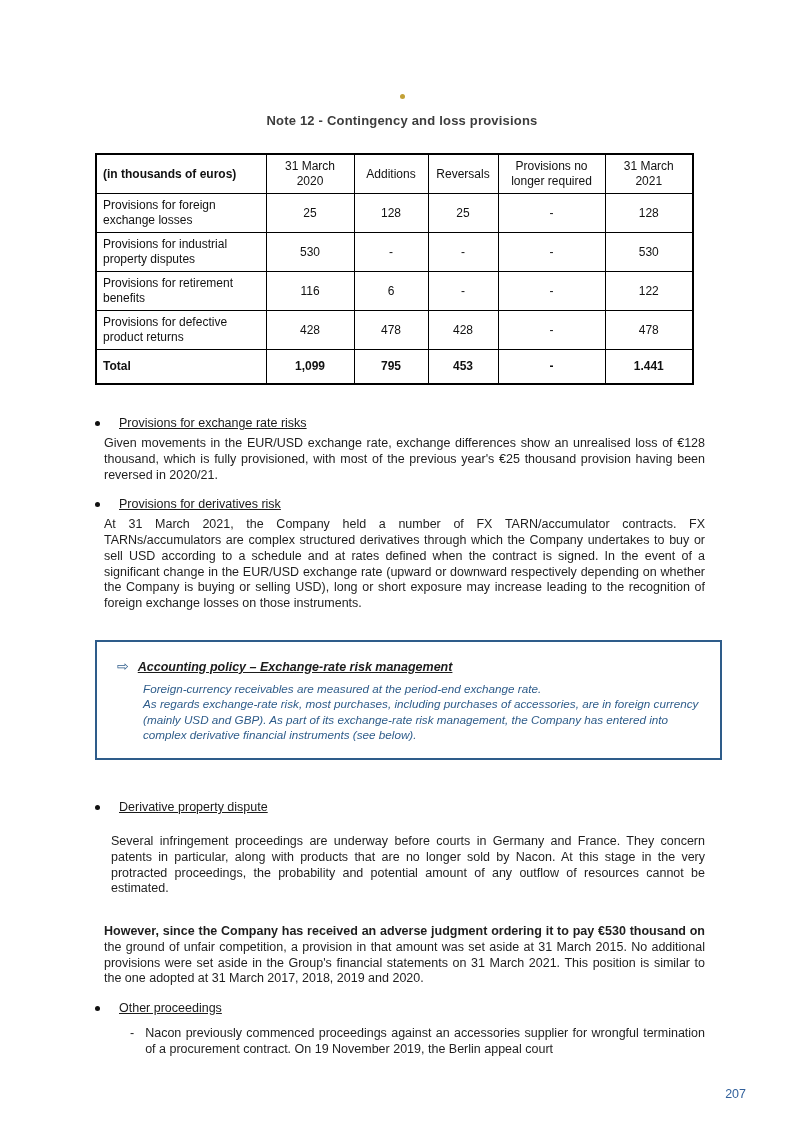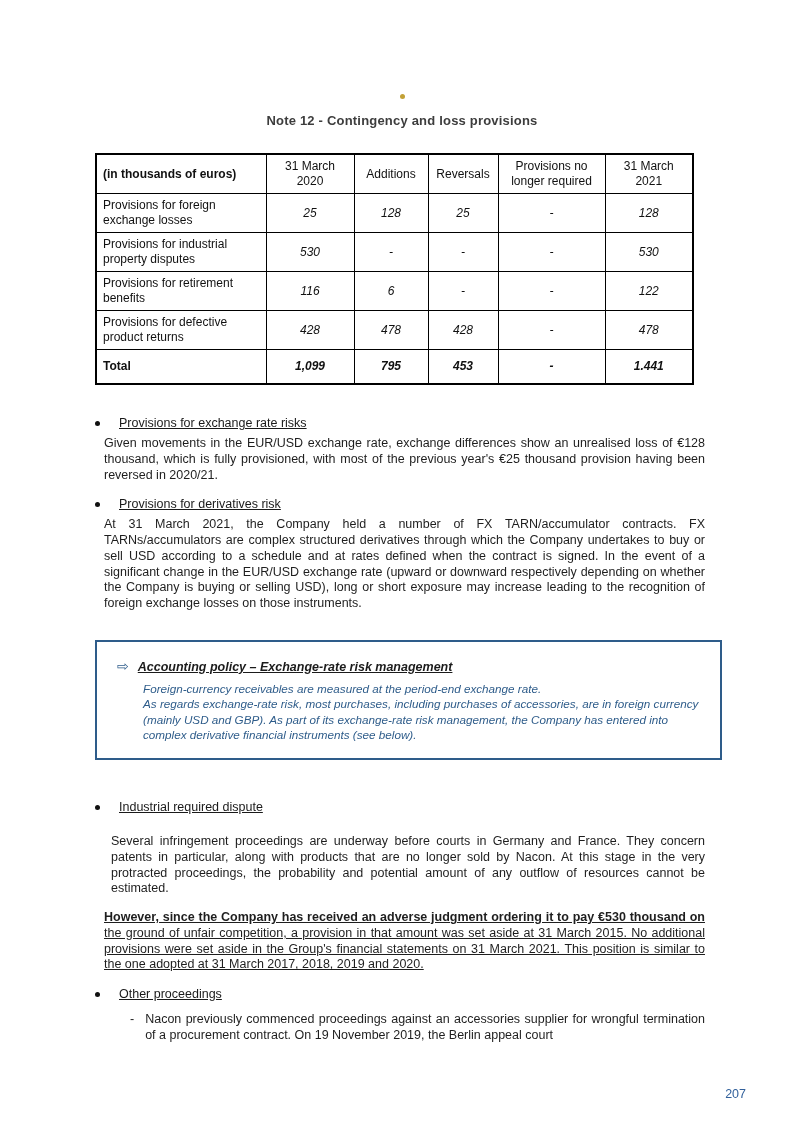--- a/index.html
+++ b/index.html
@@ -37,21 +37,21 @@
   }
   .prov-table th, .prov-table td {
     border: 1px solid #000;
     padding: 4px 6px;
     vertical-align: middle;
     line-height: 1.25;
   }
   .prov-table th { font-weight: normal; text-align: center; }
   .prov-table th.col-label { font-weight: bold; text-align: left; }
   .prov-table td.label { text-align: left; }
-  .prov-table td.val { text-align: center; font-style: italic; }
+  .prov-table td.val { text-align: center; }
   .total-row td { font-weight: bold; padding-top: 9px; padding-bottom: 9px; }
 
   
   .section-heading-row { display: flex; align-items: center; }
   .bullet {
     width: 5px; height: 5px; border-radius: 50%;
     background: #111; flex: none; margin-right: 19px;
   }
   .section-heading { font-size: 12.5px; color: #1a1a1a; text-decoration: underline; }
 
@@ -62,21 +62,21 @@
     margin: 6px 0 0 9px;
     color: #1e1e1e;
   }
   .b { font-weight: bold; }
 
   .sec-exchange   { margin-top: 31px; }
   .sec-derivatives{ margin-top: 14px; }
   .sec-industrial { margin-top: 40px; }
   .sec-other      { margin-top: 14px; }
   .gap-lg { margin-top: 20px; margin-left: 16px; }
-  .gap-sm { margin-top: 13px; text-decoration: underline; }
+  .gap-sm { margin-top: 27px; }
 
   
   .policy-box {
     margin-top: 28px;
     margin-right: -17px;
     border: 2px solid #2E5C8A;
     padding: 16px 18px 15px 18px;
     background: #ffffff;
   }
   .policy-title-row { display: flex; align-items: baseline; gap: 9px; margin-left: 2px; }
@@ -204,21 +204,21 @@
     </div>
     <div class="policy-body">
       <p>Foreign-currency receivables are measured at the period-end exchange rate.</p>
       <p>As regards exchange-rate risk, most purchases, including purchases of accessories, are in foreign currency (mainly USD and GBP). As part of its exchange-rate risk management, the Company has entered into complex derivative financial instruments (see below).</p>
     </div>
   </div>
 
   <div class="sec-industrial">
     <div class="section-heading-row">
       <span class="bullet"></span>
-      <span class="section-heading">Industrial required dispute</span>
+      <span class="section-heading">Derivative property dispute</span>
     </div>
     <p class="body-text gap-lg">Several infringement proceedings are underway before courts in Germany and France. They concern patents in particular, along with products that are no longer sold by Nacon. At this stage in the very protracted proceedings, the probability and potential amount of any outflow of resources cannot be estimated.</p>
     <p class="body-text gap-sm"><span class="b">However, since the Company has received an adverse judgment ordering it to pay €530 thousand on</span><span> the ground of unfair competition, a provision in that amount was set aside at 31 March 2015. No additional provisions were set aside in the Group's financial statements on 31 March 2021. This position is similar to the one adopted at 31 March 2017, 2018, 2019 and 2020.</span></p>
   </div>
 
   <div class="sec-other">
     <div class="section-heading-row">
       <span class="bullet"></span>
       <span class="section-heading">Other proceedings</span>
     </div>

